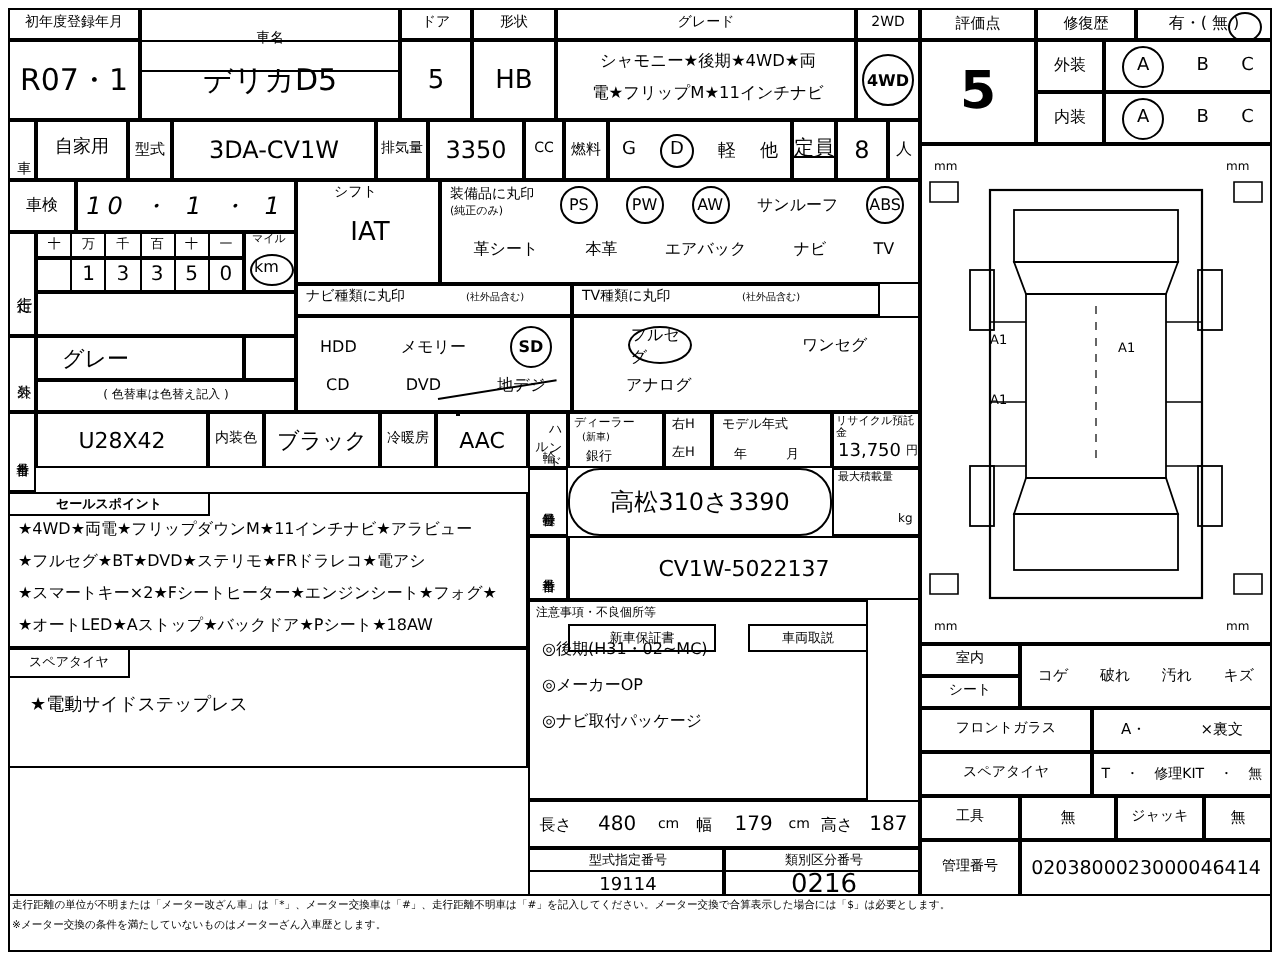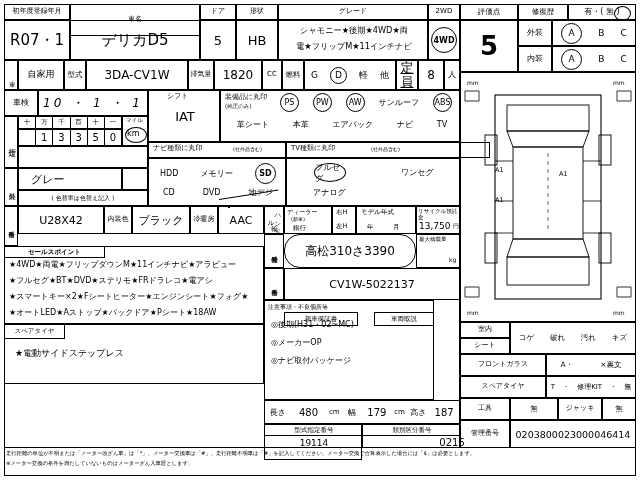--- a/index.html
+++ b/index.html
@@ -41,32 +41,32 @@
   </div>
   <div class="bx ctr" style="left:428px;top:20px;width:32px;height:40px;">
     <span class="circ b" style="width:24px;height:24px;font-size:8px;">4WD</span>
   </div>
 
   <div class="bx ctr lbl vert" style="left:4px;top:60px;width:14px;height:30px;font-size:7px;">車</div>
   <div class="bx ctr lbl" style="left:18px;top:60px;width:46px;height:30px;font-size:9px;">自家用</div>
   <div class="bx ctr lbl" style="left:64px;top:60px;width:22px;height:30px;font-size:7.5px;">型式</div>
   <div class="bx ctr" style="left:86px;top:60px;width:102px;height:30px;font-size:12px;">3DA-CV1W</div>
   <div class="bx ctr lbl" style="left:188px;top:60px;width:26px;height:30px;font-size:7px;">排気量</div>
-  <div class="bx ctr" style="left:214px;top:60px;width:48px;height:30px;font-size:12px;">1820</div>
+  <div class="bx ctr" style="left:214px;top:60px;width:48px;height:30px;font-size:12px;">3350</div>
   <div class="bx ctr lbl" style="left:262px;top:60px;width:20px;height:30px;font-size:7px;">CC</div>
   <div class="bx ctr lbl" style="left:282px;top:60px;width:22px;height:30px;font-size:7.5px;">燃料</div>
   <div class="bx" style="left:304px;top:60px;width:92px;height:30px;">
     <div style="display:flex;align-items:center;justify-content:space-around;height:100%;font-size:9px;">
       <span>G</span>
       <span class="circ" style="width:15px;height:15px;font-size:9px;">D</span>
       <span>軽</span>
       <span>他</span>
     </div>
   </div>
-  <div class="bx ctr lbl" style="left:396px;top:60px;width:22px;height:30px;font-size:13px;text-decoration:underline;">定員</div>
+  <div class="bx ctr lbl" style="left:396px;top:60px;width:22px;height:30px;font-size:10px;text-decoration:underline;">定員</div>
   <div class="bx ctr" style="left:418px;top:60px;width:26px;height:30px;font-size:12px;">8</div>
   <div class="bx ctr lbl" style="left:444px;top:60px;width:16px;height:30px;font-size:8px;">人</div>
 
   <div class="bx ctr lbl" style="left:4px;top:90px;width:34px;height:26px;font-size:8px;">車検</div>
   <div class="bx ctr" style="left:38px;top:90px;width:110px;height:26px;font-size:12px;letter-spacing:3px;font-style:italic;">10 ・ 1 ・ 1</div>
   <div class="bx" style="left:148px;top:90px;width:72px;height:52px;">
     <div class="lbl" style="position:absolute;left:18px;top:2px;font-size:7px;">シフト</div>
     <div style="position:absolute;left:0;top:18px;width:72px;text-align:center;font-size:13px;">IAT</div>
   </div>
   <div class="bx" style="left:220px;top:90px;width:240px;height:52px;">
@@ -113,21 +113,21 @@
     <div class="lbl" style="position:absolute;left:3px;top:1px;font-size:5.5px;">マイル</div>
     <div style="position:absolute;left:4px;top:12px;font-size:8px;">km</div>
     <div class="ell" style="left:2px;top:10px;width:20px;height:14px;"></div>
   </div>
   <div class="bx" style="left:18px;top:146px;width:130px;height:22px;"></div>
 
   <div class="bx" style="left:148px;top:142px;width:138px;height:16px;">
     <div class="lbl" style="position:absolute;left:4px;top:2px;font-size:7px;">ナビ種類に丸印</div>
     <div class="lbl" style="position:absolute;left:84px;top:4px;font-size:5px;">(社外品含む)</div>
   </div>
-  <div class="bx" style="left:286px;top:142px;width:204px;height:16px;">
+  <div class="bx" style="left:286px;top:142px;width:154px;height:16px;">
     <div class="lbl" style="position:absolute;left:4px;top:2px;font-size:7px;">TV種類に丸印</div>
     <div class="lbl" style="position:absolute;left:84px;top:4px;font-size:5px;">(社外品含む)</div>
   </div>
   <div class="bx" style="left:148px;top:158px;width:138px;height:48px;">
     <div style="position:absolute;left:0;top:4px;width:138px;display:flex;justify-content:space-around;font-size:8px;align-items:center;">
       <span>HDD</span>
       <span>メモリー</span>
       <span class="circ b" style="width:19px;height:19px;">SD</span>
     </div>
     <div style="position:absolute;left:0;top:28px;width:138px;display:flex;justify-content:space-around;font-size:8px;align-items:center;">
@@ -220,27 +220,27 @@
       <span class="ctr" style="width:26px;">長さ</span>
       <span class="ctr" style="width:36px;font-size:10px;">480</span>
       <span class="ctr" style="width:16px;font-size:7px;">cm</span>
       <span class="ctr" style="width:20px;">幅</span>
       <span class="ctr" style="width:30px;font-size:10px;">179</span>
       <span class="ctr" style="width:16px;font-size:7px;">cm</span>
       <span class="ctr" style="width:22px;">高さ</span>
       <span class="ctr" style="width:30px;font-size:10px;">187</span>
     </div>
   </div>
-  <div class="bx" style="left:264px;top:424px;width:98px;height:36px;">
+  <div class="bx" style="left:264px;top:424px;width:98px;height:24px;">
     <div class="lbl ctr" style="position:absolute;left:0;top:0;width:98px;height:11px;border-bottom:1px solid #000;font-size:6.5px;">型式指定番号</div>
     <div class="ctr" style="position:absolute;left:0;top:11px;width:98px;height:13px;font-size:9px;">19114</div>
   </div>
   <div class="bx" style="left:362px;top:424px;width:98px;height:24px;">
     <div class="lbl ctr" style="position:absolute;left:0;top:0;width:98px;height:11px;border-bottom:1px solid #000;font-size:6.5px;">類別区分番号</div>
-    <div class="ctr" style="position:absolute;left:0;top:11px;width:98px;height:13px;font-size:10px;padding-left:40px;">0216</div>
+    <div class="ctr" style="position:absolute;left:0;top:11px;width:98px;height:13px;font-size:13px;">0216</div>
   </div>
 
   <div class="bx" style="left:460px;top:4px;width:176px;height:68px;"></div>
   <div class="bx ctr lbl" style="left:460px;top:4px;width:58px;height:16px;font-size:7.5px;">評価点</div>
   <div class="bx ctr lbl" style="left:518px;top:4px;width:50px;height:16px;font-size:7.5px;">修復歴</div>
   <div class="bx ctr lbl" style="left:568px;top:4px;width:68px;height:16px;font-size:8px;">有・( 無 )</div>
   <div class="ell" style="left:614px;top:6px;width:15px;height:13px;"></div>
 
   <div class="bx ctr b" style="left:460px;top:20px;width:58px;height:52px;font-size:26px;">5</div>
   <div class="bx ctr lbl" style="left:518px;top:20px;width:34px;height:26px;font-size:8px;">外装</div>

